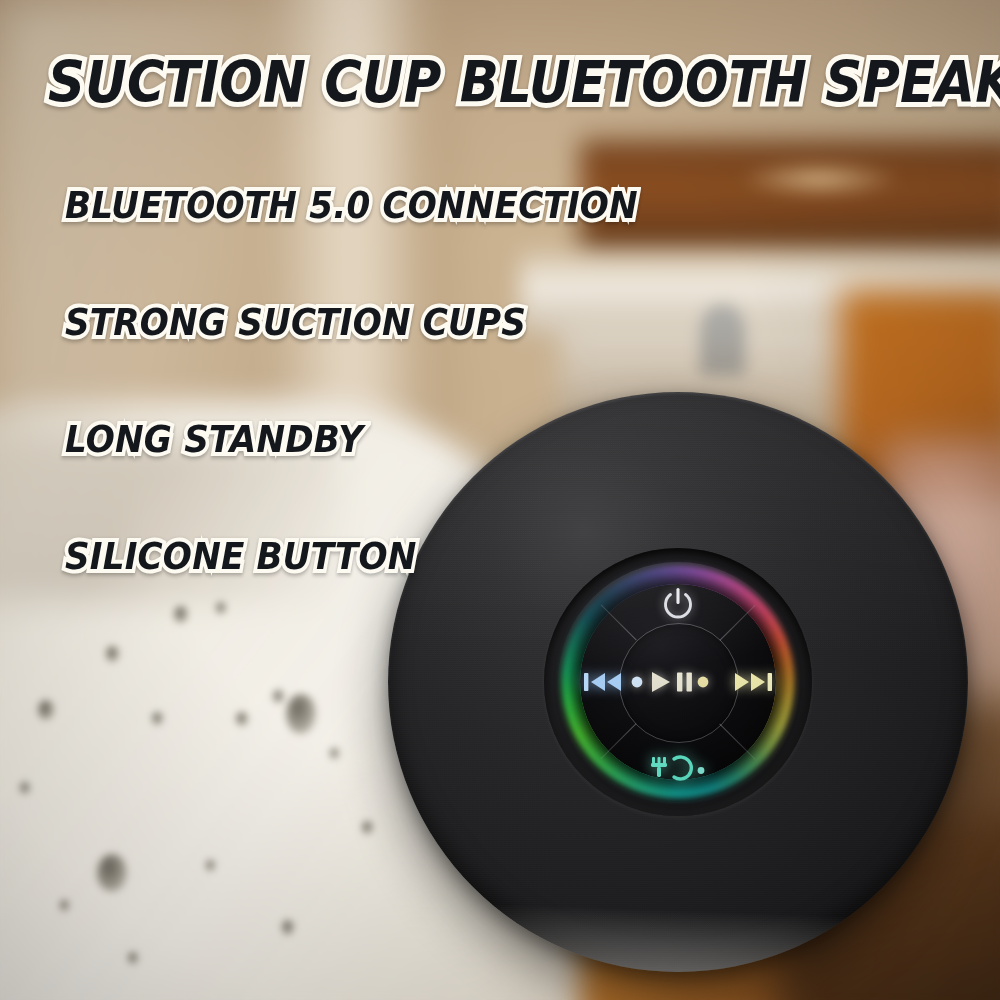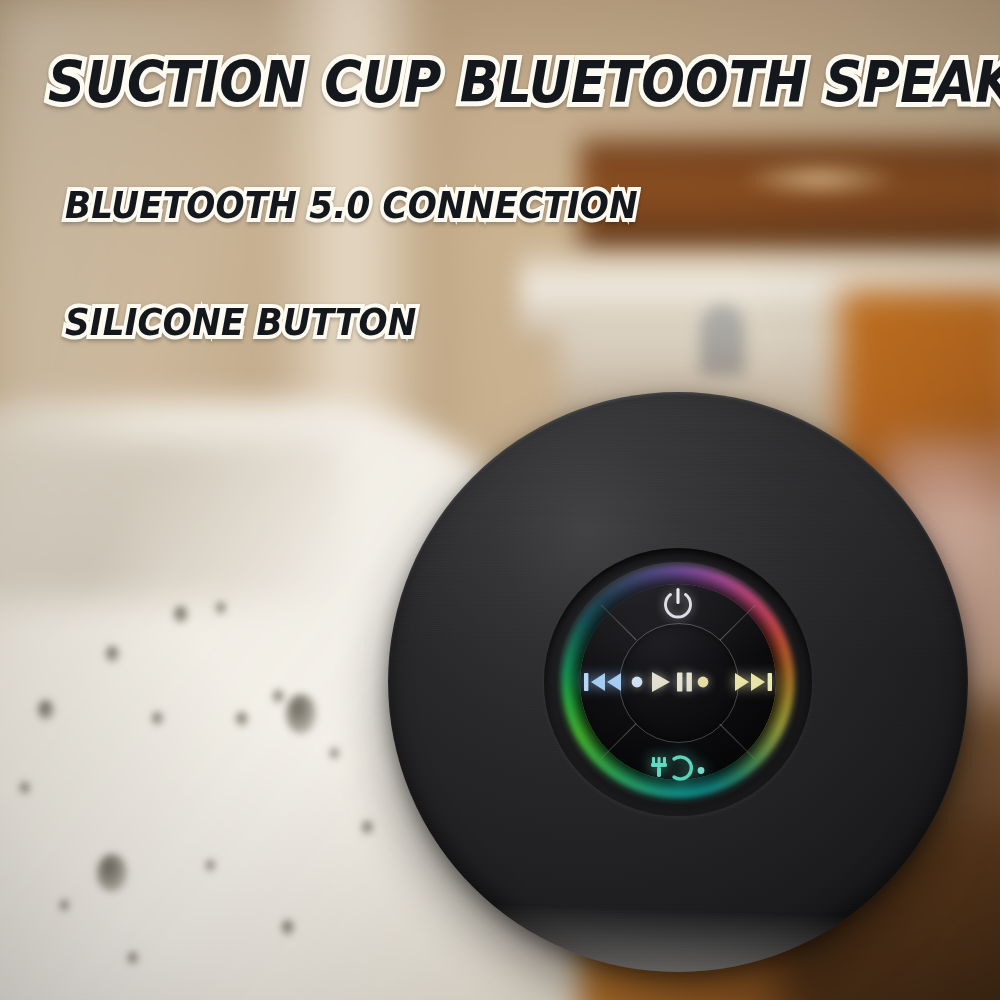--- a/index.html
+++ b/index.html
@@ -484,20 +484,26 @@
 
   <div id="text-block">
 
     <h1 class="headline">SUCTION CUP BLUETOOTH SPEAKER</h1>
 
     <ul id="feature-list">
       <li>
         <span class="feature">BLUETOOTH 5.0 CONNECTION</span>
       </li>
       <li>
+        <span class="feature">STRONG SUCTION CUPS</span>
+      </li>
+      <li>
+        <span class="feature">LONG STANDBY</span>
+      </li>
+      <li>
         <span class="feature">SILICONE BUTTON</span>
       </li>
     </ul>
   </div>
 
   <div id="speaker">
     <div id="speaker-texture"></div>
     <div id="speaker-rim"></div>
 
     <div id="control-well">

